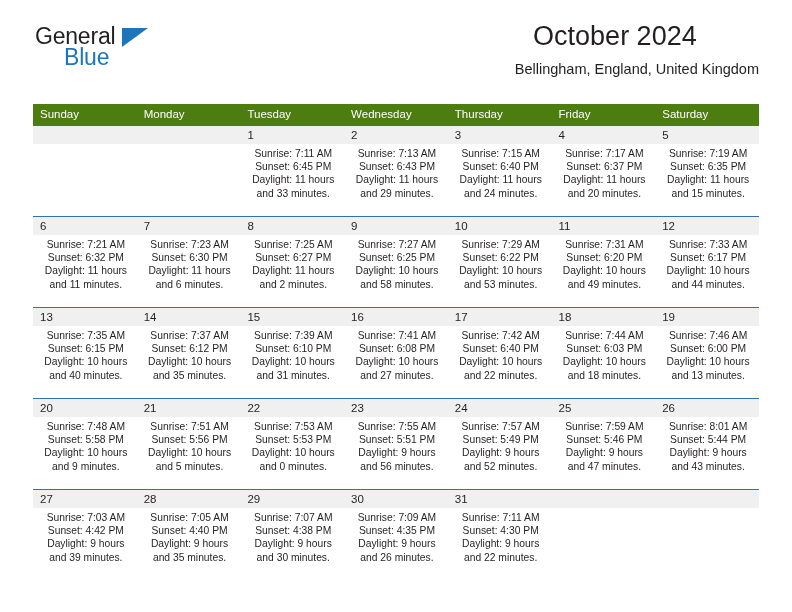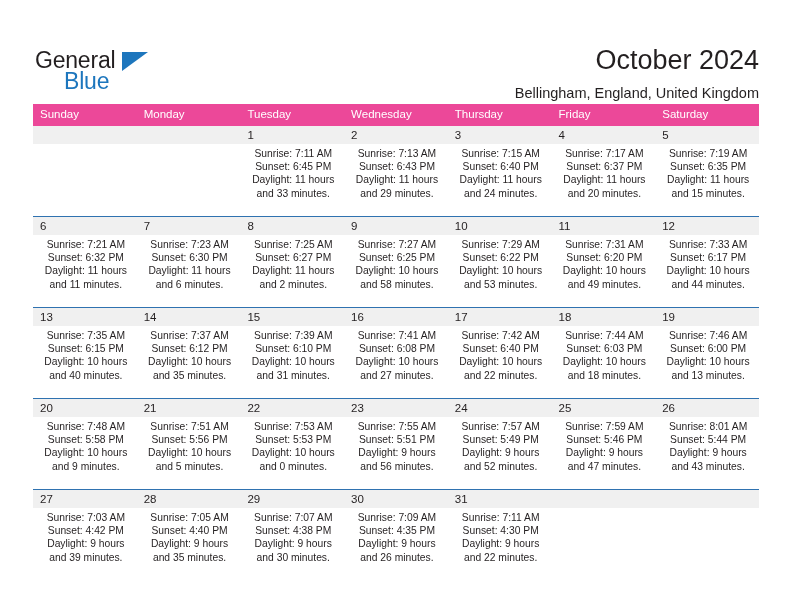--- a/index.html
+++ b/index.html
@@ -18,21 +18,21 @@
     position: relative;
     width: 792px;
     height: 612px;
     box-sizing: border-box;
   }
 
   
   .header {
     position: absolute;
     left: 33px;
-    top: 44px;
+    top: 20px;
     right: 33px;
     height: 70px;
   }
   .brand {
     position: absolute;
     left: 0;
     top: 0;
     width: 230px;
     height: 58px;
   }
@@ -68,20 +68,21 @@
     position: absolute;
     right: 0;
     top: 0;
     text-align: right;
   }
   .cal-title {
     font-size: 27px;
     color: #231f20;
     line-height: 32px;
     white-space: nowrap;
+    text-align: center;
   }
   .cal-subtitle {
     font-size: 14.5px;
     color: #231f20;
     line-height: 20px;
     margin-top: 7px;
     white-space: nowrap;
     padding-left: 44px;
   }
 
@@ -93,21 +94,21 @@
     width: 726px;
   }
   table.cal {
     border-collapse: collapse;
     table-layout: fixed;
     width: 726px;
   }
   table.cal col { width: 103.71px; }
 
   thead th {
-    background: #ec4899;
+    background: #4d7c0f;
     color: #ffffff;
     font-size: 11.5px;
     font-weight: normal;
     text-align: left;
     padding: 4px 0 5px 7px;
     height: 12px;
     line-height: 13px;
   }
 
   tbody td {

